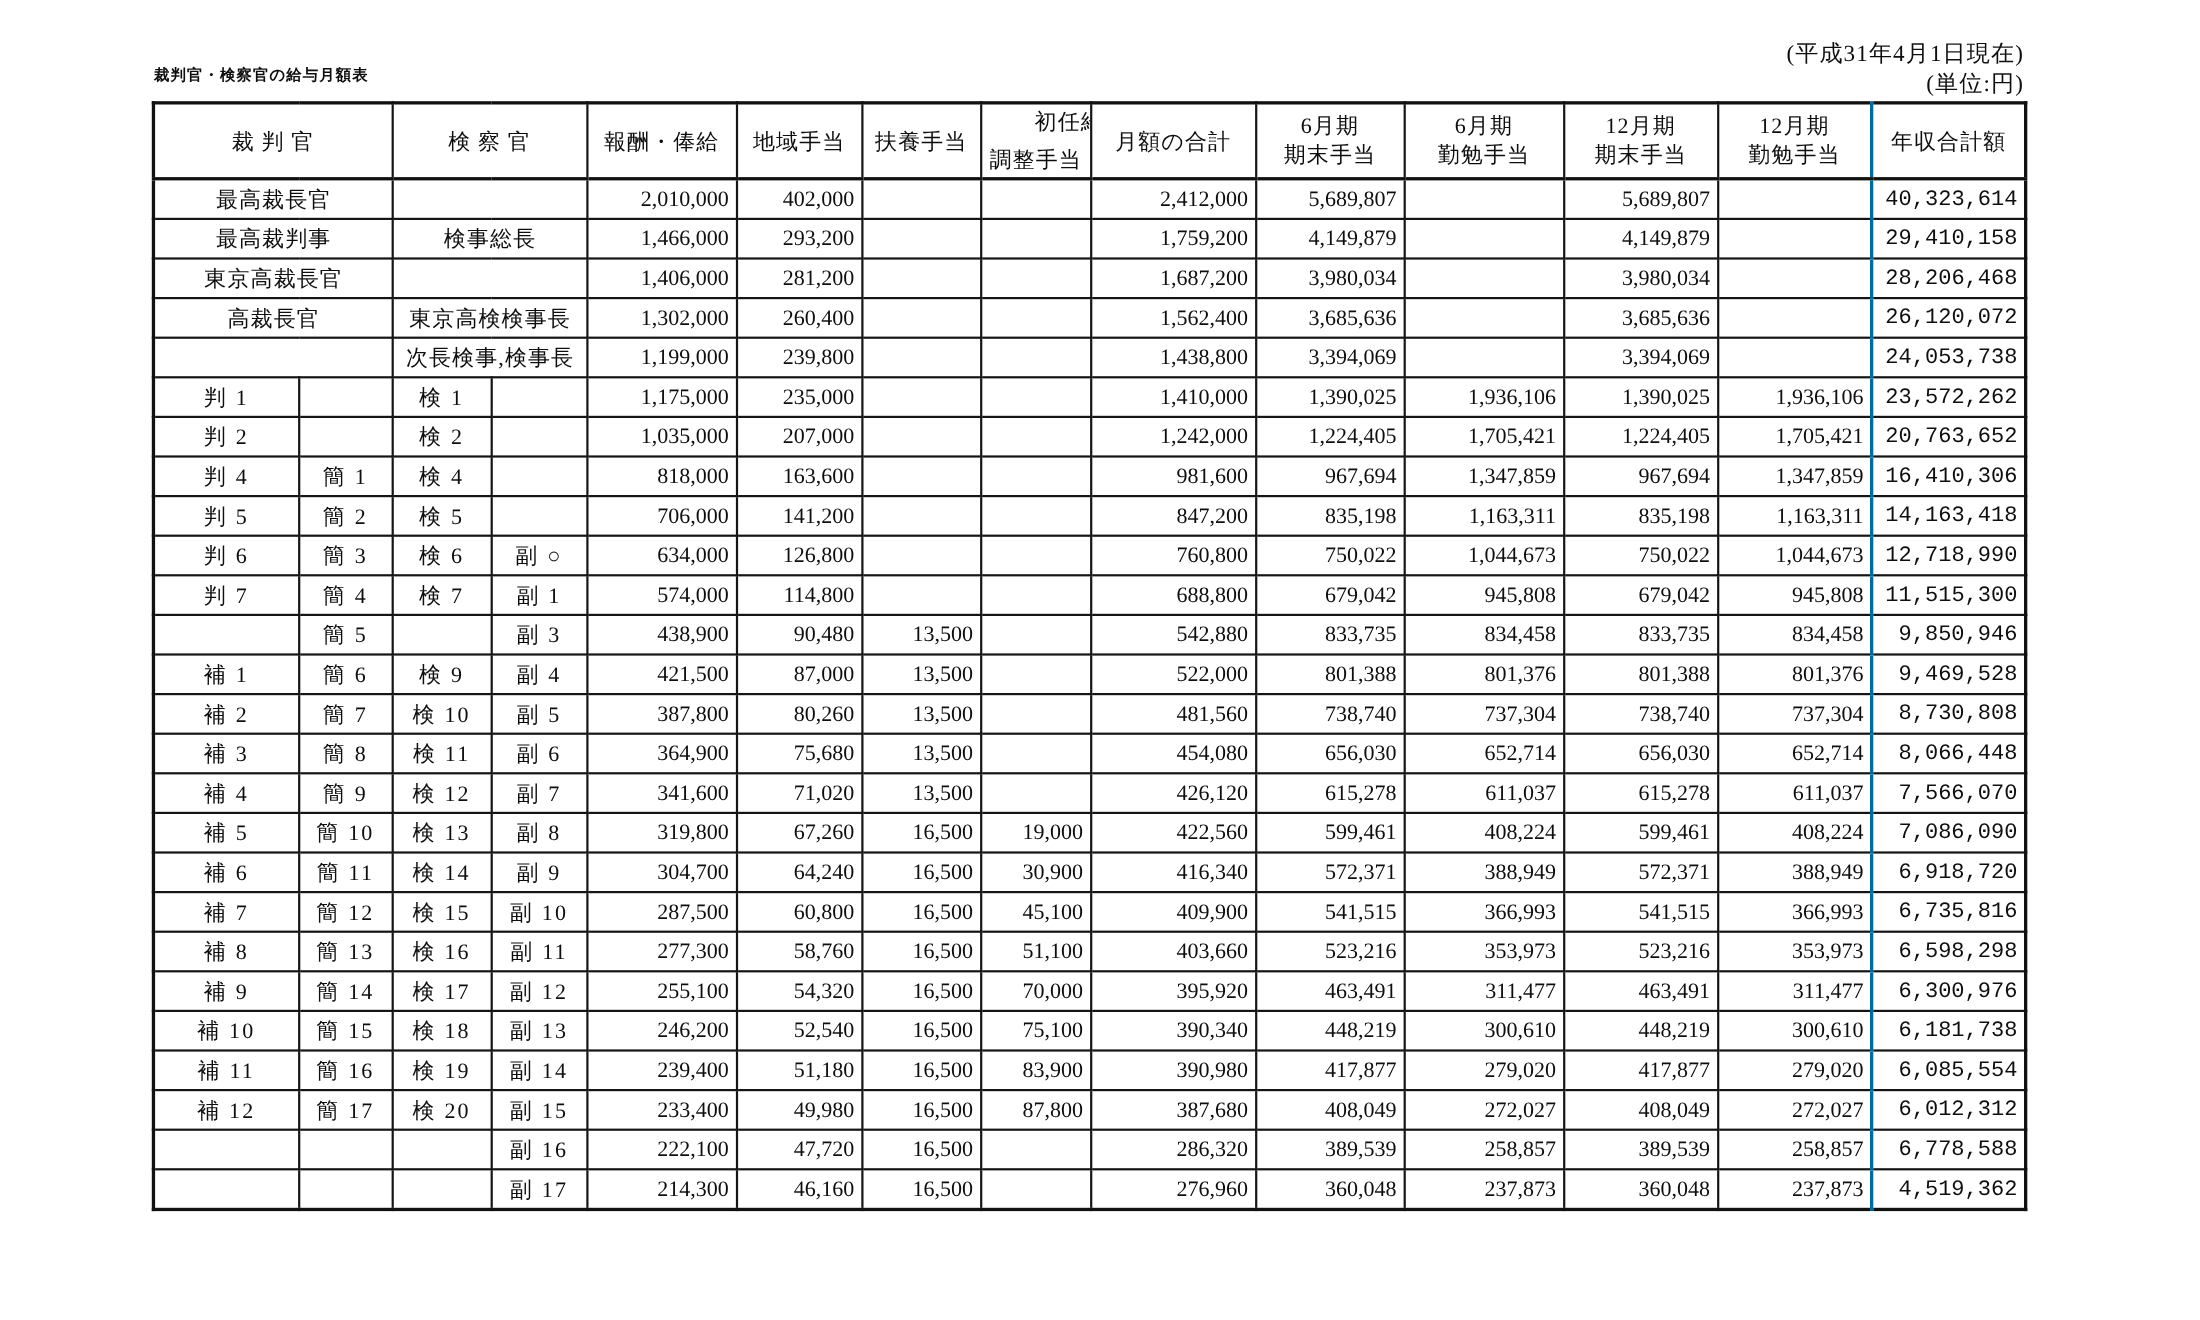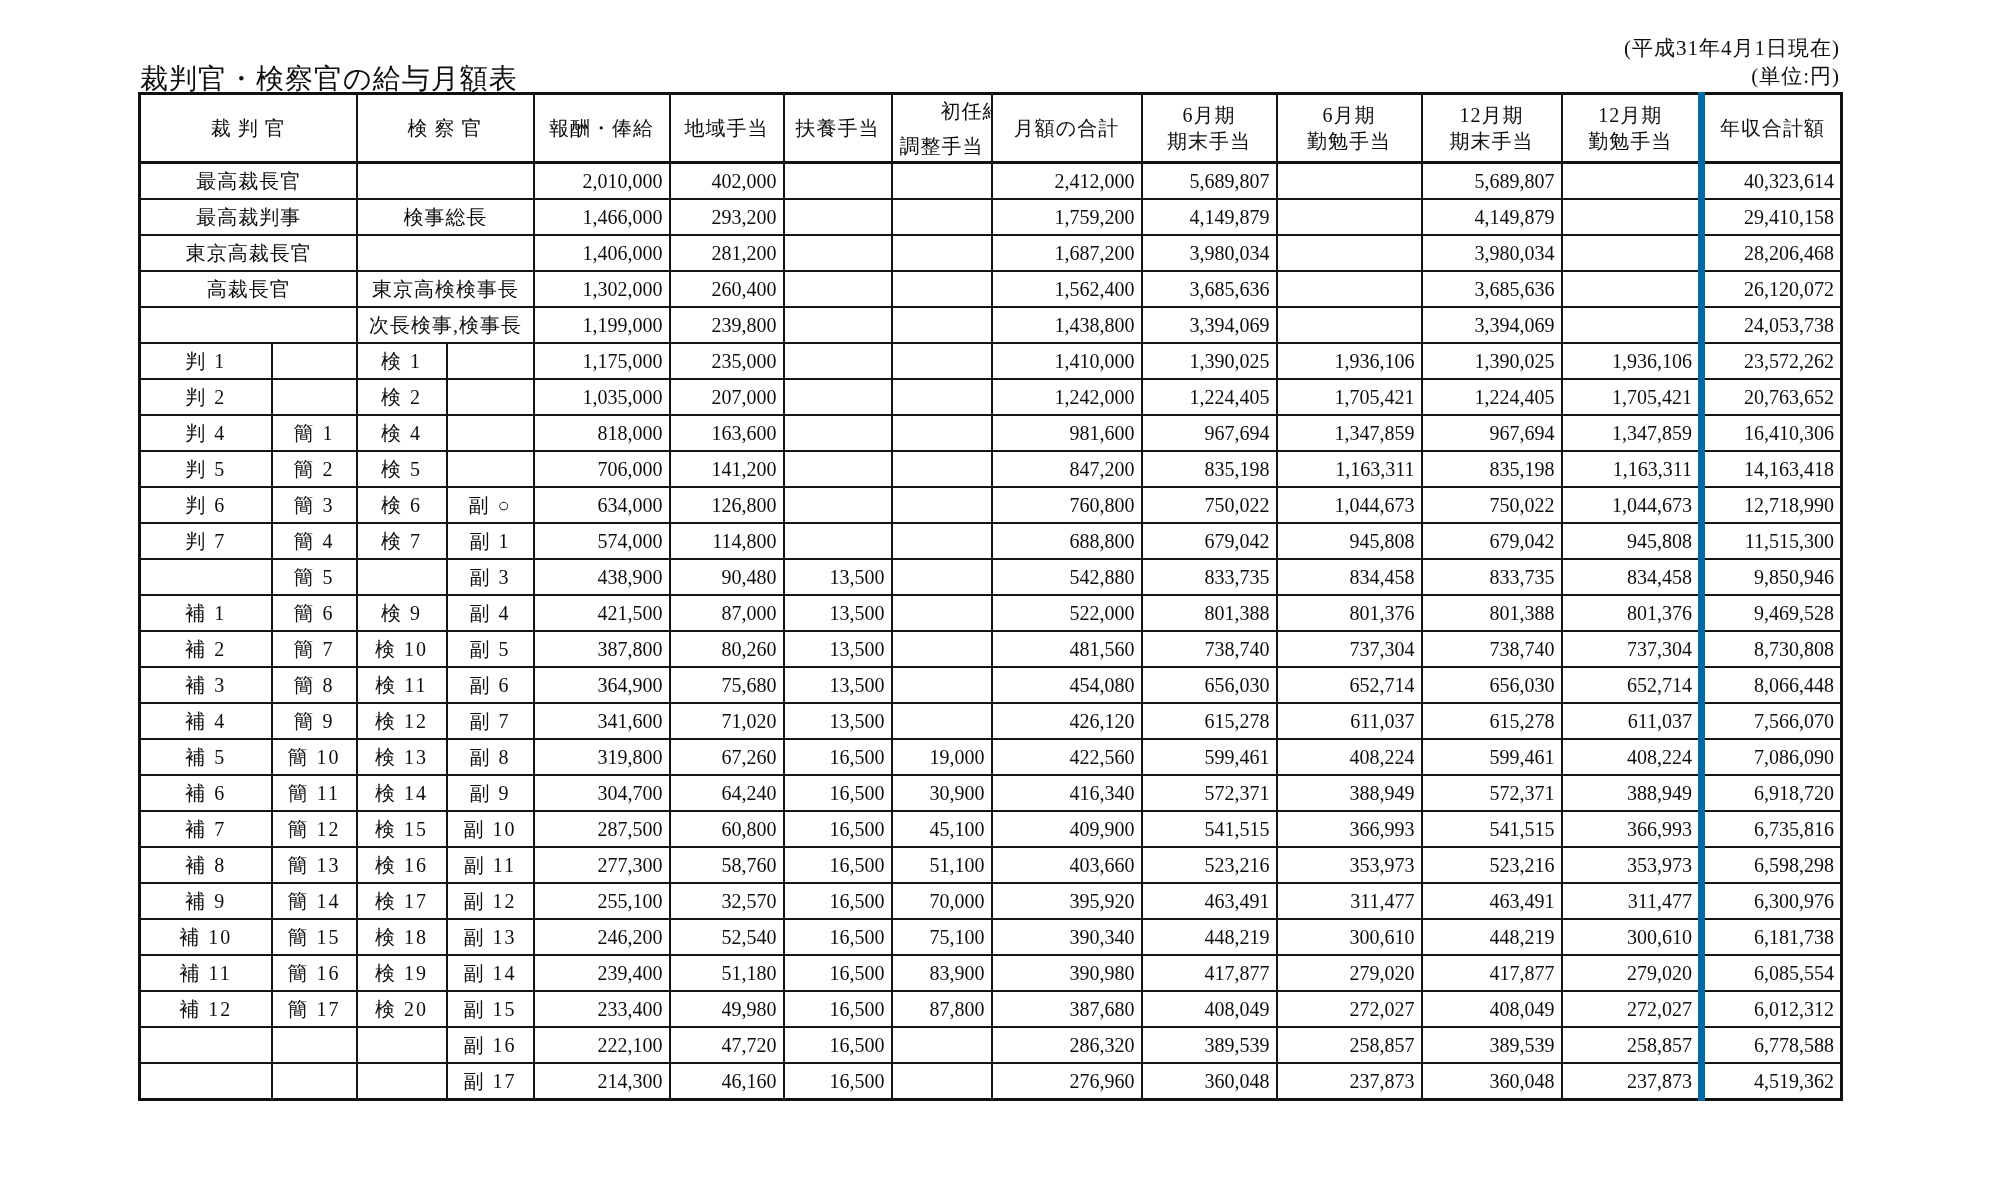--- a/index.html
+++ b/index.html
@@ -2,21 +2,21 @@
 <html><head>
 <meta charset="utf-8">
 <style>
   html,body{margin:0;padding:0;}
   body{
     width:2000px;height:1200px;position:relative;background:#ffffff;
     font-family:"Liberation Serif","DejaVu Serif",serif;color:#0e0e0e;
     -webkit-font-smoothing:antialiased;
   }
   .doc-title{
-    position:absolute;left:140px;top:60px;font-size:28px;letter-spacing:1px;font-weight:400;text-align:right;
+    position:absolute;left:140px;top:60px;font-size:14px;letter-spacing:1px;font-weight:700;text-align:right;
   }
   .note{position:absolute;right:160px;font-size:21px;text-align:right;letter-spacing:1px;}
   .note-date{top:34px;}
   .note-unit{top:62px;}
   table.salary{
     position:absolute;left:138px;top:92px;width:1702px;
     border-collapse:collapse;table-layout:fixed;
     border:3px solid #111;
   }
   th,td{
@@ -33,21 +33,21 @@
     font-weight:normal;
     text-align:center;
     vertical-align:middle;
     padding:2px 2px;
     letter-spacing:1px;
   }
   thead th .l1,thead th .l2{line-height:1.3;}
   thead th.spread{vertical-align:top;}
   thead th.spread .l1{margin-top:1px;padding-left:46px;}
   thead th.spread .l2{margin-top:9px;}
-  th.thickL,td.thickL{border-left:7px solid #0369a1;}
+  th.thickL,td.thickL{border-left:3px solid #0369a1;font-family:Liberation Mono, monospace;}
   td.num{text-align:right;font-variant-numeric:tabular-nums;}
   td.lbl{text-align:center;padding-left:7px;letter-spacing:1px;}
   td.rank{text-align:center;letter-spacing:2px;}
 </style>
 </head>
 <body>
 
 <div class="note note-date">(平成31年4月1日現在)</div>
 <div class="note note-unit">(単位:円)</div>
 <div class="doc-title">裁判官・検察官の給与月額表</div>
@@ -410,21 +410,21 @@
         <td class="num">523,216</td>
         <td class="num">353,973</td>
         <td class="num thickL">6,598,298</td>
       </tr>
       <tr>
         <td class="rank">補 9</td>
         <td class="rank">簡 14</td>
         <td class="rank">検 17</td>
         <td class="rank">副 12</td>
         <td class="num">255,100</td>
-        <td class="num">32,570</td>
+        <td class="num">54,320</td>
         <td class="num">16,500</td>
         <td class="num">70,000</td>
         <td class="num">395,920</td>
         <td class="num">463,491</td>
         <td class="num">311,477</td>
         <td class="num">463,491</td>
         <td class="num">311,477</td>
         <td class="num thickL">6,300,976</td>
       </tr>
       <tr>

